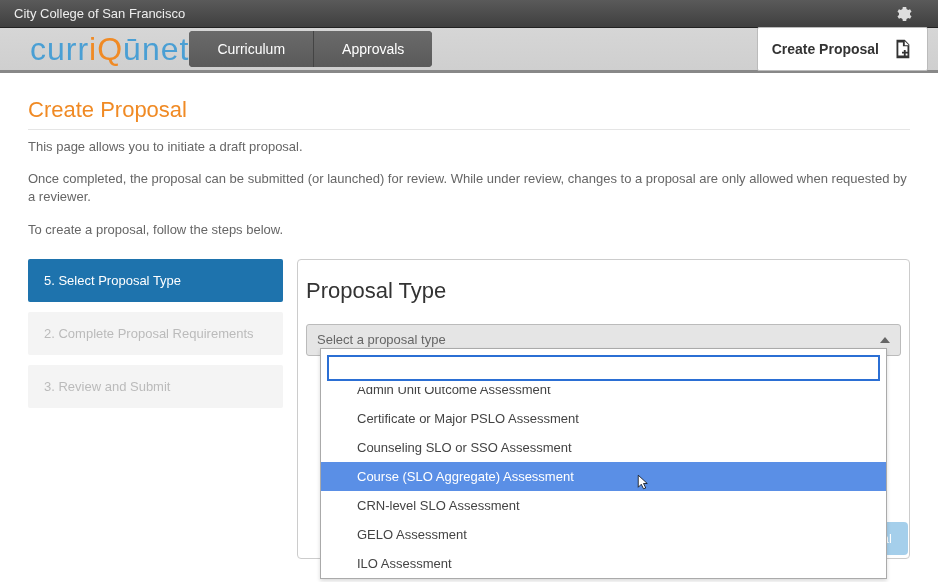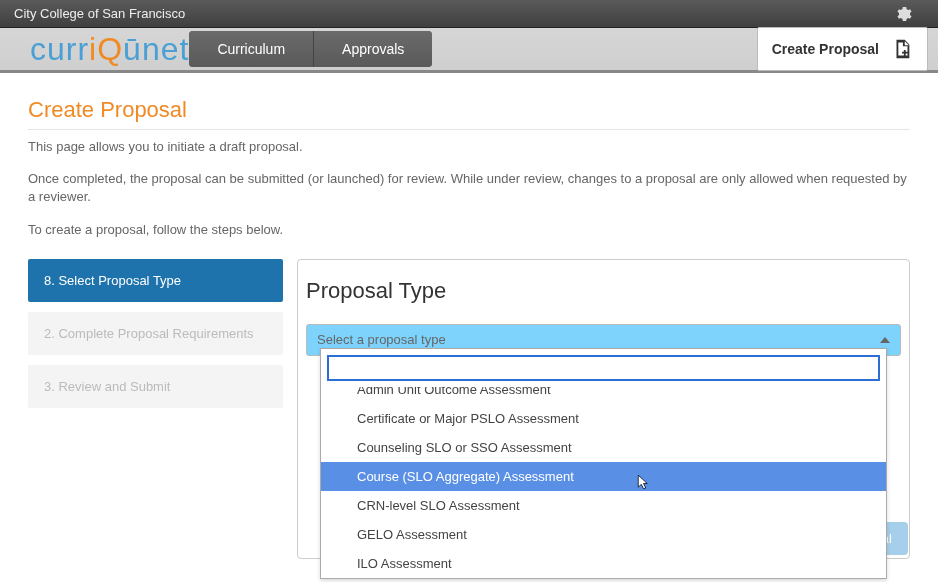--- a/index.html
+++ b/index.html
@@ -100,21 +100,21 @@
     border:1px solid #bbb;
     border-radius:3px;
     height:32px;
     display:flex;
     align-items:center;
     padding:0 10px;
     color:#666;
     font-size:13px;
     justify-content:space-between;
     cursor:pointer;
-    background:#7dd3fc;
+    background:#e5e5e5;
   }
   .combo .arrow { width:0;height:0;border-left:5px solid transparent;border-right:5px solid transparent;border-bottom:6px solid #666; }
   .dropdown {
     position:absolute;
     left:22px; right:22px; top:88px;
     border:1px solid #aaa;
     background:#fff;
     box-shadow:0 2px 4px rgba(0,0,0,0.15);
     z-index:5;
   }
@@ -188,21 +188,21 @@
 
 <div class="page">
   <div class="pagetitle">Create Proposal</div>
   <hr class="hr">
   <p class="desc">This page allows you to initiate a draft proposal.</p>
   <p class="desc">Once completed, the proposal can be submitted (or launched) for review. While under review, changes to a proposal are only allowed when requested by a reviewer.</p>
   <p class="desc">To create a proposal, follow the steps below.</p>
 
   <div class="content">
     <div class="steps" id="steps">
-        <div class="steptab active">8. Select Proposal Type</div>
+        <div class="steptab active">5. Select Proposal Type</div>
         <div class="steptab">2. Complete Proposal Requirements</div>
         <div class="steptab">3. Review and Submit</div>
       </div>
 
     <div class="panel">
       <h2>Proposal Type</h2>
       <div class="combo">
         <span>Select a proposal type</span>
         <span class="arrow"></span>
       </div>

